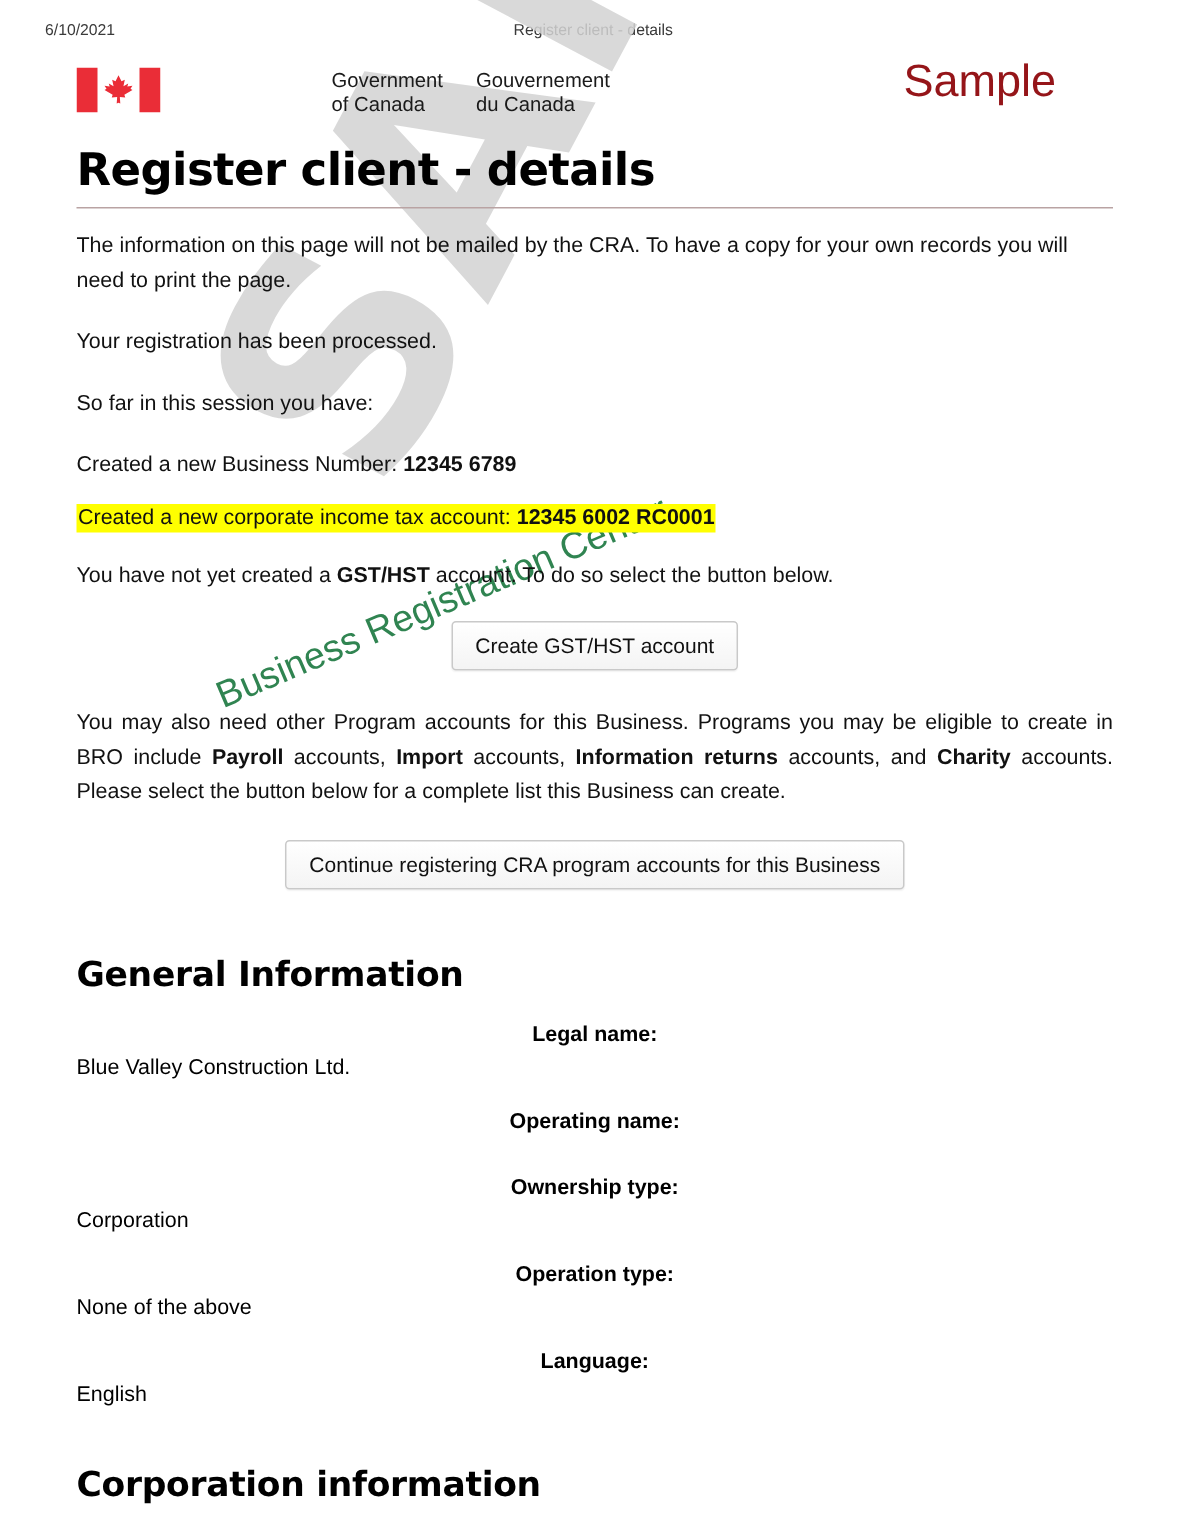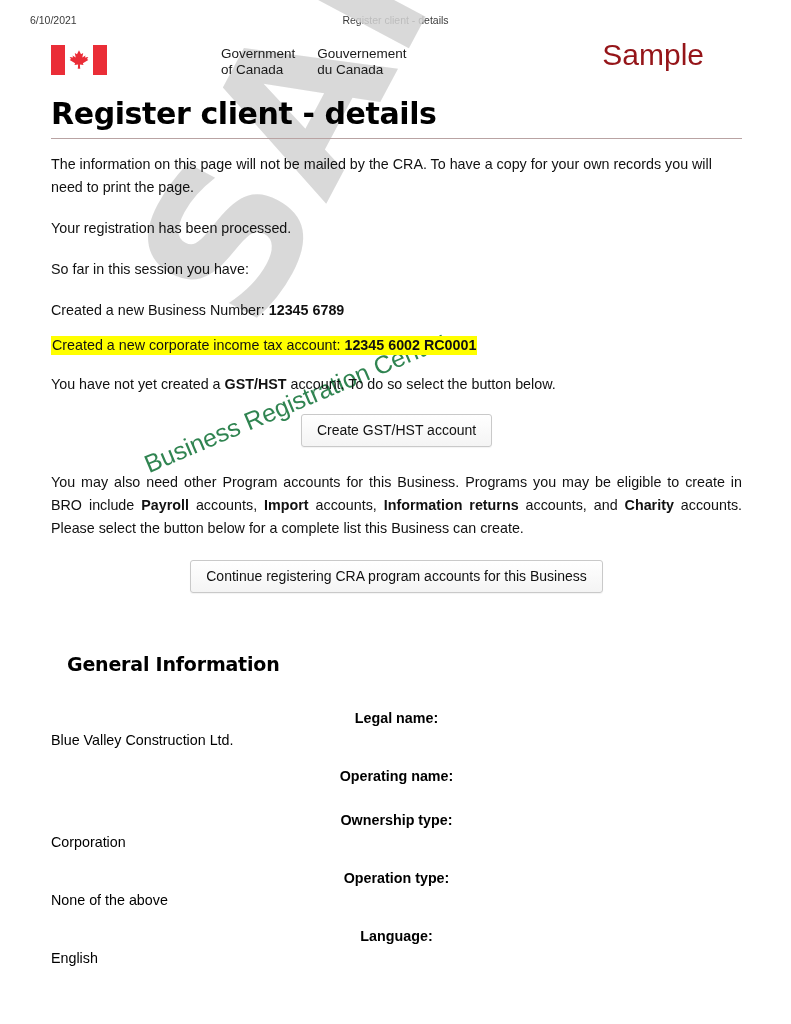--- a/index.html
+++ b/index.html
@@ -121,23 +121,23 @@
     line-height: 36px;
   }
   .title-rule {
     border: 0;
     border-top: 1.6px solid #b9a3a3;
     margin: 6px 0 0 0;
     width: 691px;
   }
   h2.section-title {
     font-family: "DejaVu Sans", sans-serif;
-    font-size: 19px;
+    font-size: 23px;
     font-weight: bold;
-    margin: 16px;
+    margin: 0;
     letter-spacing: -0.2px;
   }
 
   
   p.body-text {
     font-size: 14.3px;
     line-height: 23px;
     margin: 0;
     color: #111;
   }

